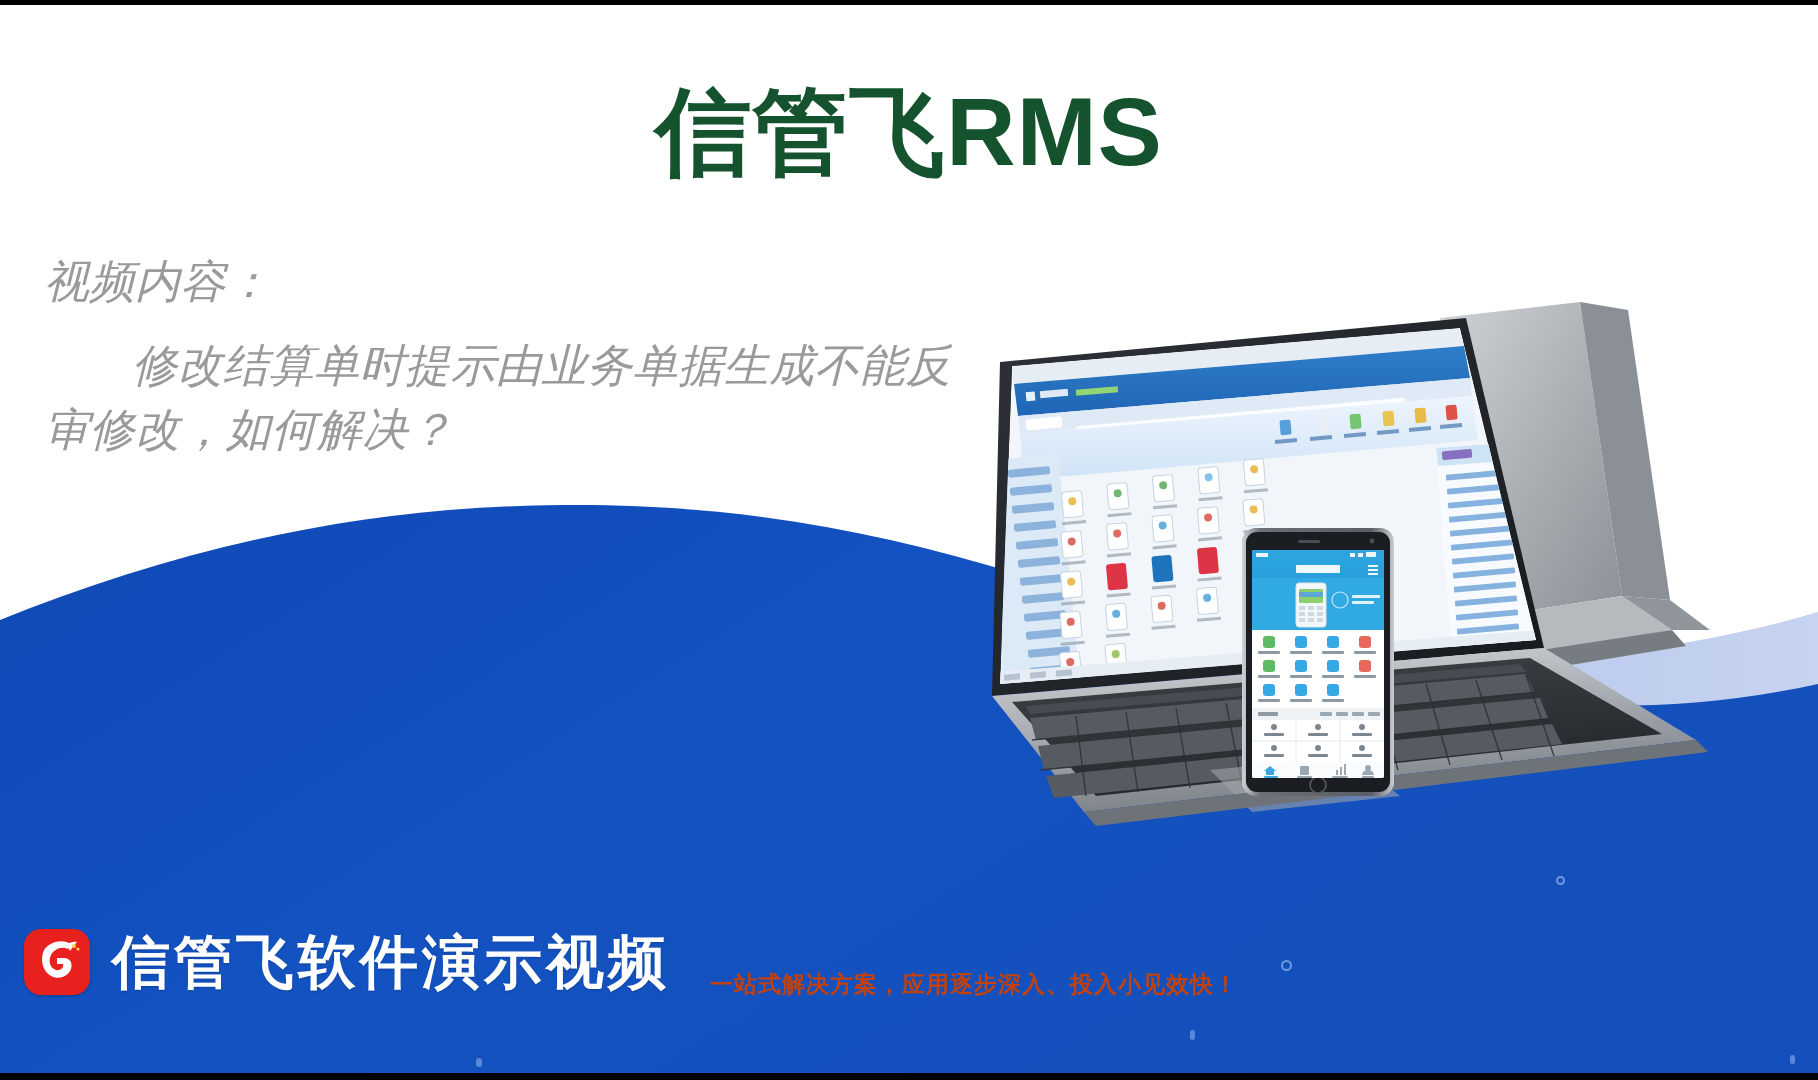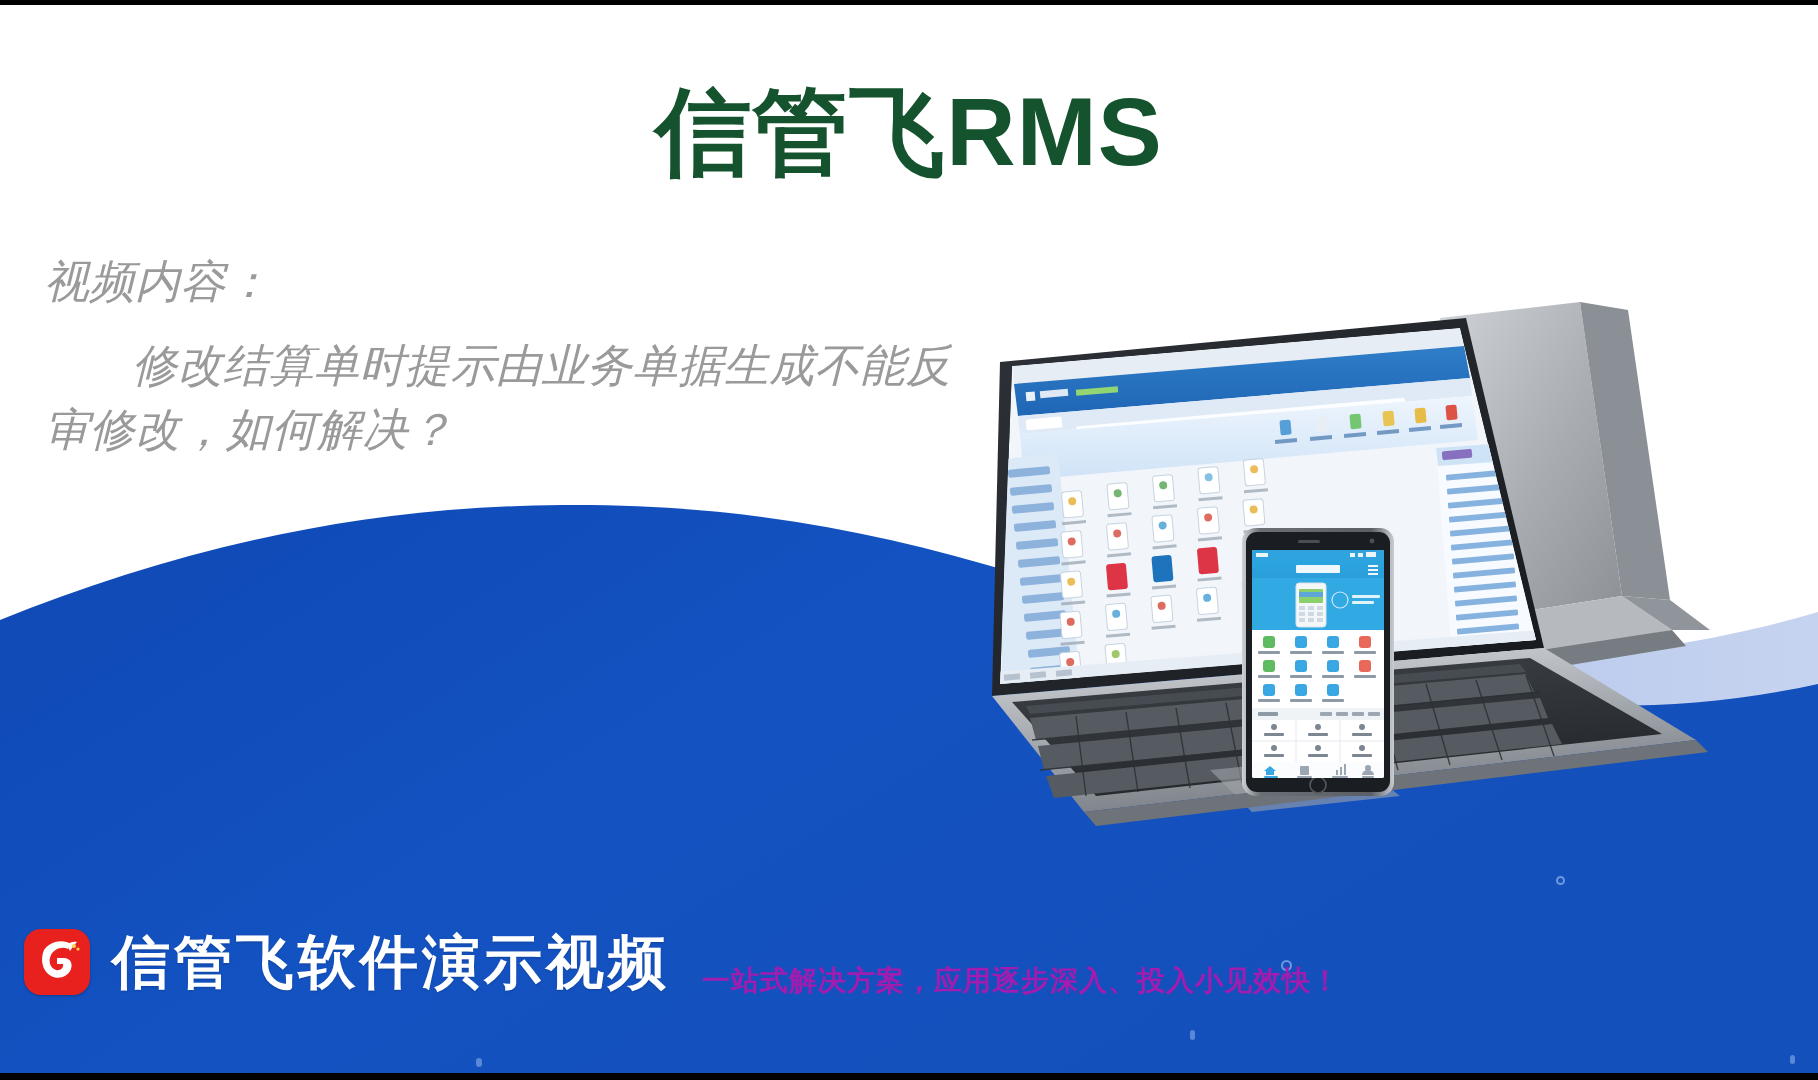--- a/index.html
+++ b/index.html
@@ -90,23 +90,23 @@
     margin-left:22px;
     color:#ffffff;
     font-size:58px;
     font-weight:bold;
     letter-spacing:4px;
     line-height:1;
     white-space:nowrap;
     text-shadow:0 1px 2px rgba(0,0,0,.18);
   }
   .brand-tag{
-    margin-left:32px;
-    color:#a21caf;
-    font-size:28px;
+    margin-left:40px;
+    color:#c2410c;
+    font-size:23px;
     font-weight:bold;
     letter-spacing:1px;
     white-space:nowrap;
     align-self:flex-end;
     margin-bottom:6px;
   }
 
   
   .dot{
     position:absolute;

